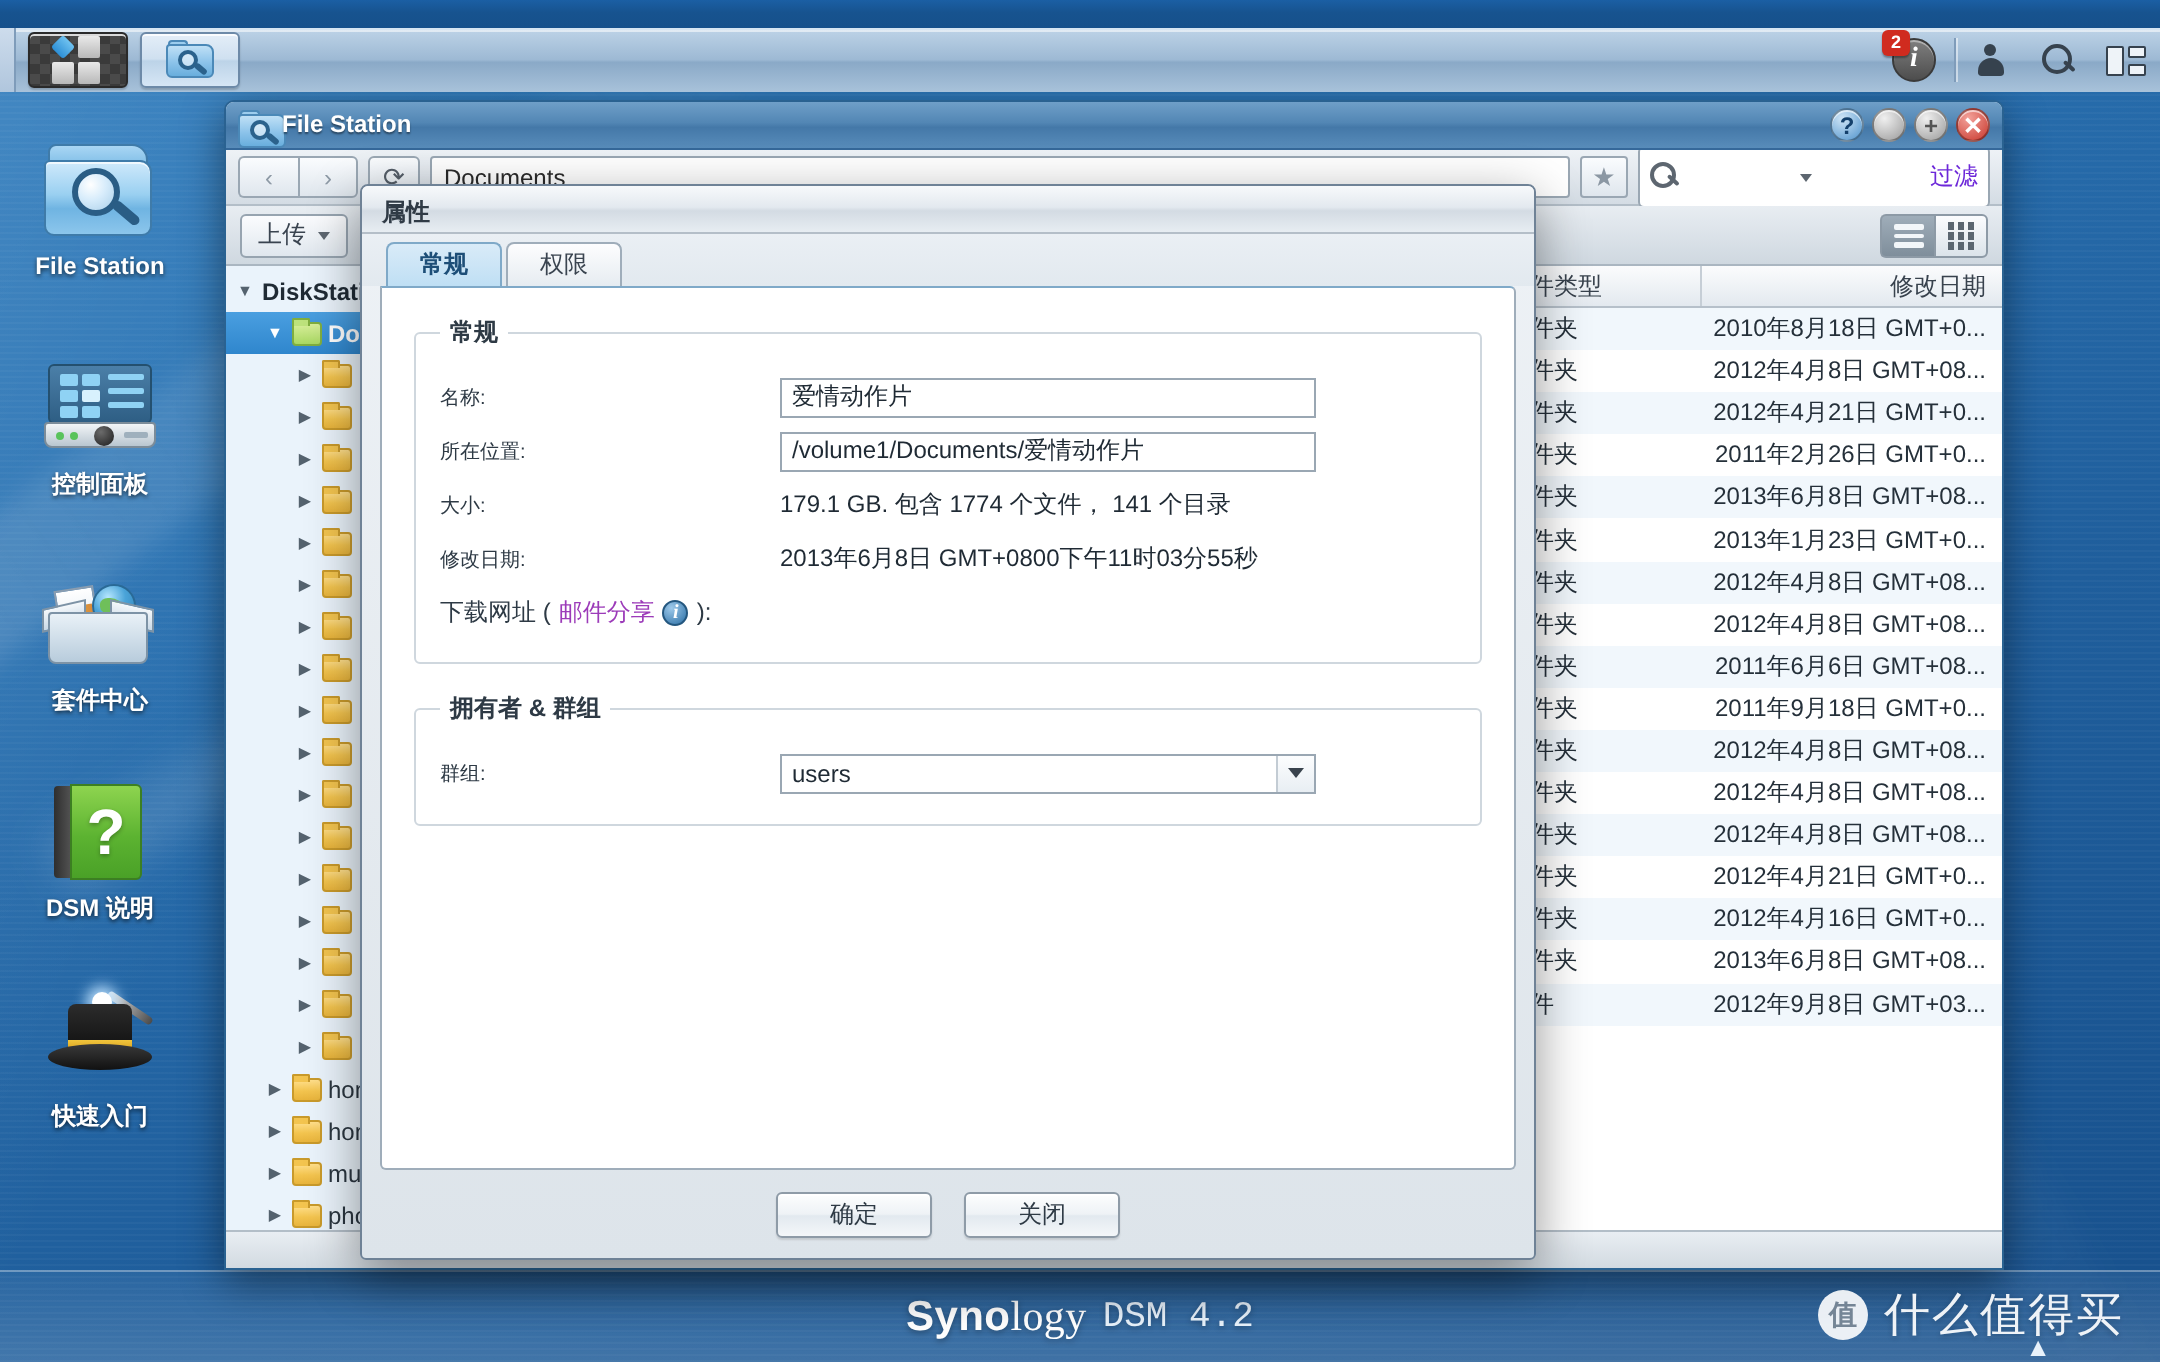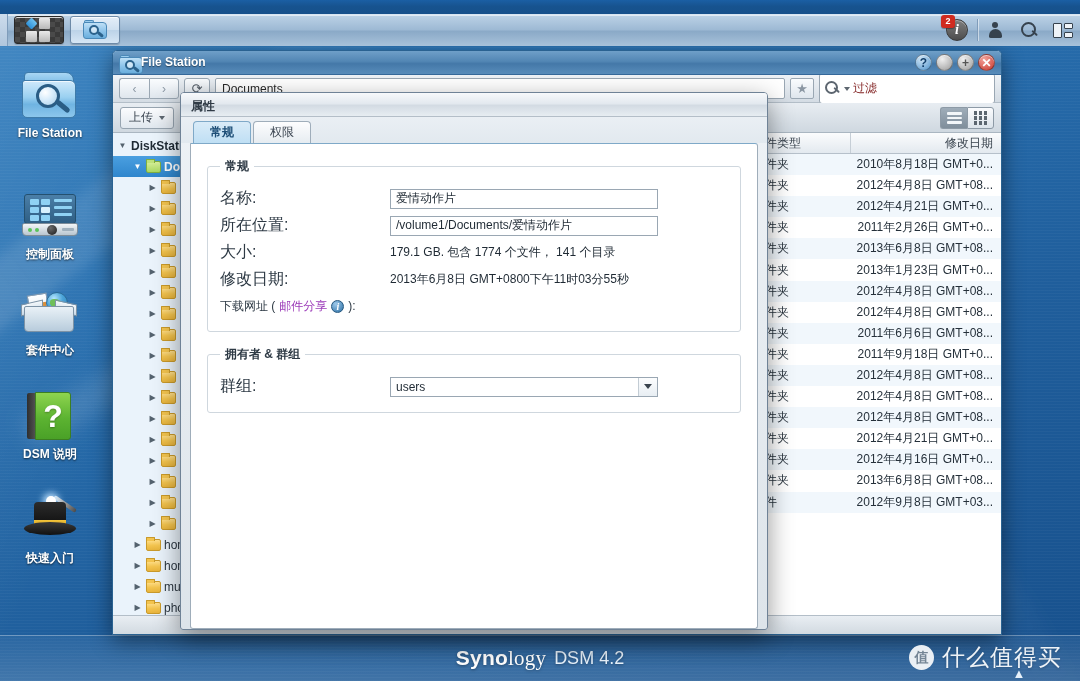--- a/index.html
+++ b/index.html
@@ -210,21 +210,21 @@
     display:flex; align-items:center; padding:0 6px; color:#2a2a2a; font-size:12px;
   }
   .starbtn {
     width:24px; height:21px; border:1px solid #9aa7b3; border-radius:2px;
     background: linear-gradient(180deg,#fafcfe,#dfe6ed);
     display:flex; align-items:center; justify-content:center; cursor:pointer;
     color:#8b97a3; font-size:13px;
   }
   .filterbox {
     width:176px; height:31px; background:#ffffff; border:1px solid #9aa7b3; border-radius:3px;
-    display:flex; align-items:center; padding:0 5px; gap:3px; color:#7f1d1d; font-size:12px;
+    display:flex; align-items:center; padding:0 5px; gap:3px; color:#6d28d9; font-size:12px;justify-content:space-between;
   }
   .filterbox .srch-ic:before { border-color:#5d6670; width:9px; height:9px;}
   .filterbox .srch-ic:after { background:#5d6670; left:8px; top:8px; }
   .caret-dn { width:0;height:0;border-left:3.5px solid transparent;border-right:3.5px solid transparent;border-top:4px solid #5d6670;}
 
   .fs-toolbar2 {
     height:30px; display:flex; align-items:center; gap:6px; padding:0 7px;
     background: linear-gradient(180deg,#e8edf2,#cfd8e0);
     border-bottom:1px solid #aab6c1; position:relative;
   }
@@ -326,21 +326,21 @@
   .pd-panel {
     flex:1; margin:0 9px 0 9px; background:#ffffff;
     border:1px solid #9fadba; border-top:1px solid #7fa9c8; border-radius:0 3px 3px 3px;
     padding:14px 16px; overflow:hidden;
   }
   fieldset.grp {
     border:1px solid #cfd7de; border-radius:3px; padding:10px 12px 12px 12px; margin-bottom:14px;
   }
   fieldset.grp legend { font-size:12px; font-weight:bold; color:#2e3a45; padding:0 5px; }
   .frow { display:flex; align-items:center; height:27px; }
-  .frow .flbl { width:170px; font-size:16px; color:#2e3a45; }
+  .frow .flbl { width:170px; font-size:10px; color:#2e3a45; }
   .finput {
     width:268px; height:20px; background:#ffffff; border:1px solid #9aa7b3;
     display:flex; align-items:center; padding:0 5px; font-size:12px; color:#1f2a34;
   }
   .fval { font-size:12px; color:#1f2a34; }
   .fselect {
     width:268px; height:20px; background:#ffffff; border:1px solid #9aa7b3;
     display:flex; align-items:center; justify-content:space-between; padding:0 0 0 5px;
     font-size:12px; color:#1f2a34; cursor:pointer;
   }
@@ -382,21 +382,21 @@
     position:absolute; left:0; bottom:0; width:1080px; height:46px; z-index:10;
     display:flex; align-items:center; justify-content:center;
     background: linear-gradient(180deg, rgba(255,255,255,0.05), rgba(255,255,255,0.16));
     border-top:1px solid rgba(255,255,255,0.22);
   }
   #brand .syn {
     font-family:"Liberation Serif", serif; font-size:21px; color:#ffffff;
     text-shadow:0 1px 3px rgba(0,0,0,0.35); letter-spacing:0.2px;
   }
   #brand .syn b { font-family:"Liberation Sans", sans-serif; font-weight:bold; }
-  #brand .dsm { font-family:Liberation Sans, sans-serif; font-size:18px; color:#e8f2fb; margin-left:8px; text-shadow:0 1px 3px rgba(0,0,0,0.3);}
+  #brand .dsm { font-family:Liberation Mono, monospace; font-size:18px; color:#e8f2fb; margin-left:8px; text-shadow:0 1px 3px rgba(0,0,0,0.3);}
   #watermark {
     position:absolute; right:18px; bottom:8px; z-index:45;
     display:flex; align-items:center; gap:8px;
   }
   #watermark .wm-badge {
     width:25px; height:25px; border-radius:50%; background:#ffffff; color:#7d8a96;
     display:flex; align-items:center; justify-content:center;
     font:bold 14px "Liberation Sans",sans-serif; opacity:0.9;
   }
   #watermark .wm-txt { color:#ffffff; font-size:23px; opacity:0.92; letter-spacing:1px; text-shadow:0 1px 3px rgba(0,0,0,0.25);}
@@ -465,21 +465,21 @@
     <span class="ic-fs">
         <span class="back"></span>
         <span class="front"></span>
         <span class="lens"></span>
         <span class="handle"></span>
       </span>
   </div>
   <div class="lbl">File Station</div>
 </div>
 
-<div class="desk-icon" style="left:0px; top:184px;text-align:center;">
+<div class="desk-icon" style="left:0px; top:172px;text-align:center;">
   <div class="glyph">
     <span class="ic-cp">
       <span class="scr">
         <i style="left:5px;top:4px;width:9px;height:6px;"></i>
         <i style="left:16px;top:4px;width:9px;height:6px;"></i>
         <i style="left:29px;top:4px;width:18px;height:3px;"></i>
         <i style="left:29px;top:11px;width:18px;height:3px;"></i>
         <i style="left:5px;top:12px;width:9px;height:6px;"></i>
         <i style="left:16px;top:12px;width:9px;height:6px;background:#d8f1fd;"></i>
         <i style="left:29px;top:18px;width:18px;height:3px;"></i>
@@ -888,20 +888,24 @@
           <span class="sarrow">
               <i class="caret-dn"></i>
             </span>
         </span>
       </div>
 
     </fieldset>
 
   </div>
 
+  <div class="pd-footer">
+    <span class="pd-btn">确定</span>
+    <span class="pd-btn">关闭</span>
+  </div>
 </div>
 
 <div id="brand">
   <span class="syn"><b>Syno</b><span>logy</span></span>
   <span class="dsm">DSM 4.2</span>
 </div>
 
 <div id="watermark">
   <span class="wm-badge">值</span>
   <span class="wm-txt">什么值得买</span>

